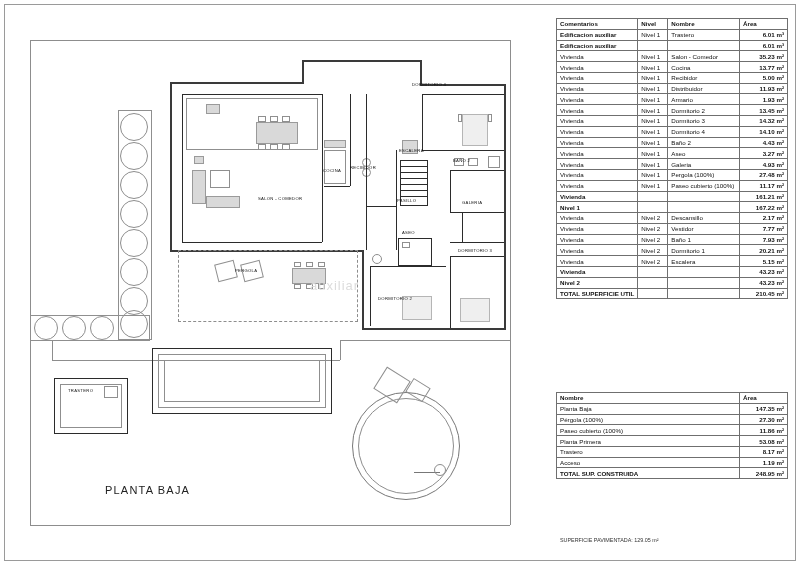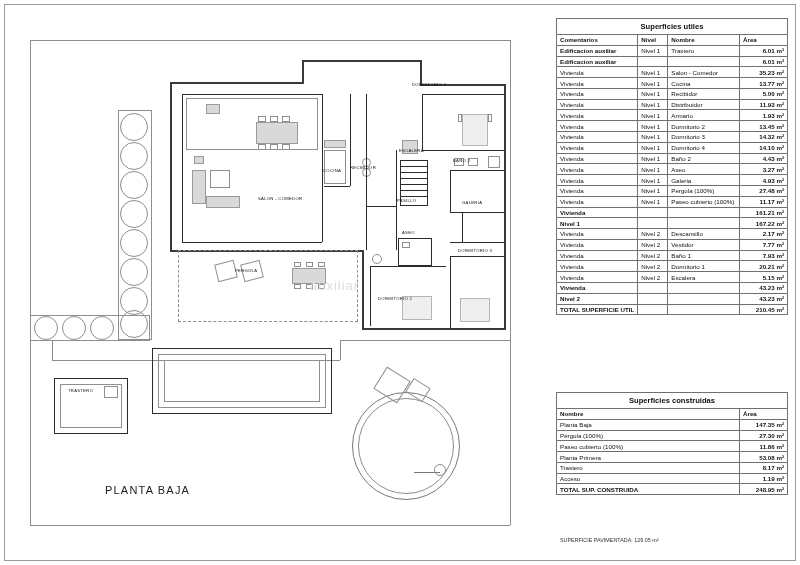--- a/index.html
+++ b/index.html
@@ -244,23 +244,20 @@
   <div class="rmlabel sm" style="left:448px; top:238px;">DORMITORIO 3</div>
   <div class="rmlabel sm" style="left:368px; top:286px;">DORMITORIO 2</div>
   <div class="rmlabel sm" style="left:58px; top:378px;">TRASTERO</div>
 
   <div id="watermark">auxiliar</div>
 </div>
 
 <div class="tbl-wrap" id="t1">
   <table class="sfc">
     <thead>
-      <tr>
-          <th class="title" colspan="4">Superficies utiles</th>
-        </tr>
       <tr class="hdr">
         <td class="col-c1">Comentarios</td>
         <td class="col-c2">Nivel</td>
         <td>Nombre</td>
         <td class="col-c4 b">Área</td>
       </tr>
     </thead>
     <tbody id="t1-body">
         <tr>
           <td class="b">Edificacion auxiliar</td>
@@ -412,23 +409,20 @@
           <td class=""></td>
           <td class="num">210.45 m²</td>
         </tr>
       </tbody>
   </table>
 </div>
 
 <div class="tbl-wrap" id="t2">
   <table class="sfc">
     <thead>
-      <tr>
-          <th class="title" colspan="2">Superficies construidas</th>
-        </tr>
       <tr class="hdr">
         <td>Nombre</td>
         <td class="col-c4 b">Área</td>
       </tr>
     </thead>
     <tbody id="t2-body">
         <tr>
           <td class="">Planta Baja</td>
           <td class="num">147.35 m²</td>
         </tr>

